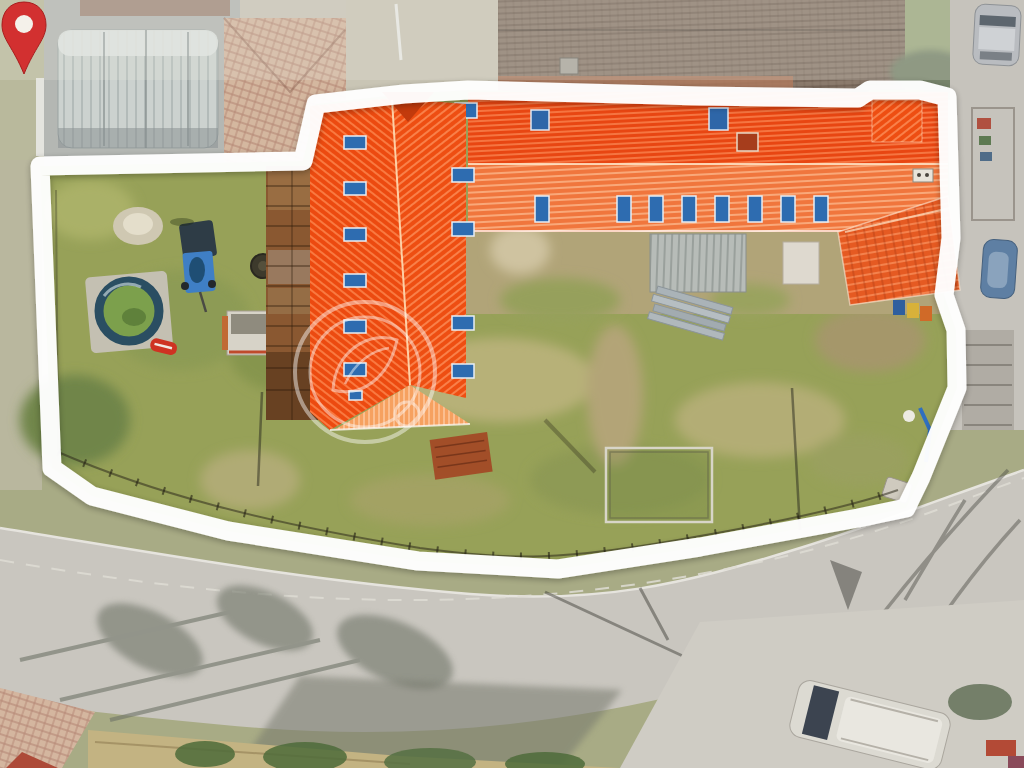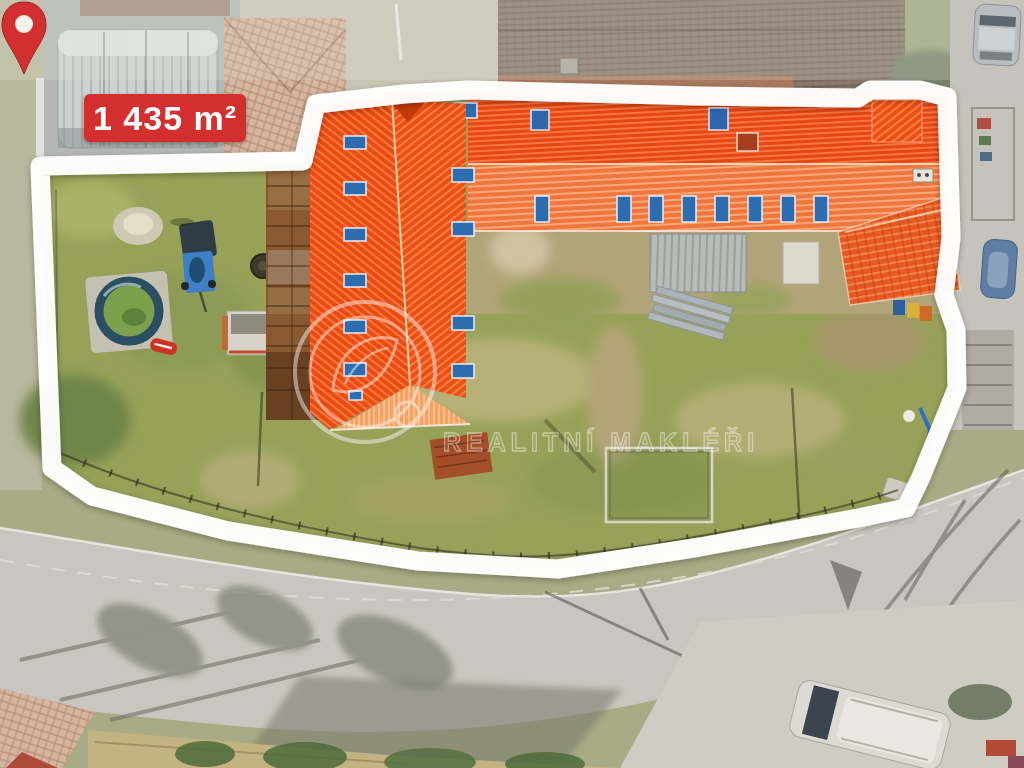--- a/index.html
+++ b/index.html
@@ -329,23 +329,21 @@
 </svg>
 
 <div class="watermark">
   <svg class="wm-emblem" width="160" height="160" viewBox="0 0 160 160">
     <circle cx="80" cy="80" r="70" fill="none" stroke="#ffffff" stroke-width="4"></circle>
     <circle cx="80" cy="80" r="55" fill="none" stroke="#ffffff" stroke-width="3"></circle>
     <path d="M48 98 C50 58 86 38 112 48 C104 86 76 106 48 98 Z" fill="none" stroke="#ffffff" stroke-width="3"></path>
     <path d="M60 92 C70 70 88 58 104 56" fill="none" stroke="#ffffff" stroke-width="2.5"></path>
     <circle cx="122" cy="122" r="12" fill="none" stroke="#ffffff" stroke-width="3"></circle>
   </svg>
-  <div class="wm-sub">REALITNÍ MAKLÉŘI</div>
 </div>
 
-<div class="area-label">1 435 m²</div>
 
 <svg class="pin" viewBox="0 0 48 78">
   <path d="M24,2 C10,2 2,12 2,25 C2,39 13,47 24,74 C35,47 46,39 46,25 C46,12 38,2 24,2 Z" fill="#d23030" stroke="#a81f1f" stroke-width="1"></path>
   <circle cx="24" cy="24" r="9" fill="#f4f1ea"></circle>
 </svg>
 
 </div>
 
 </body></html>

